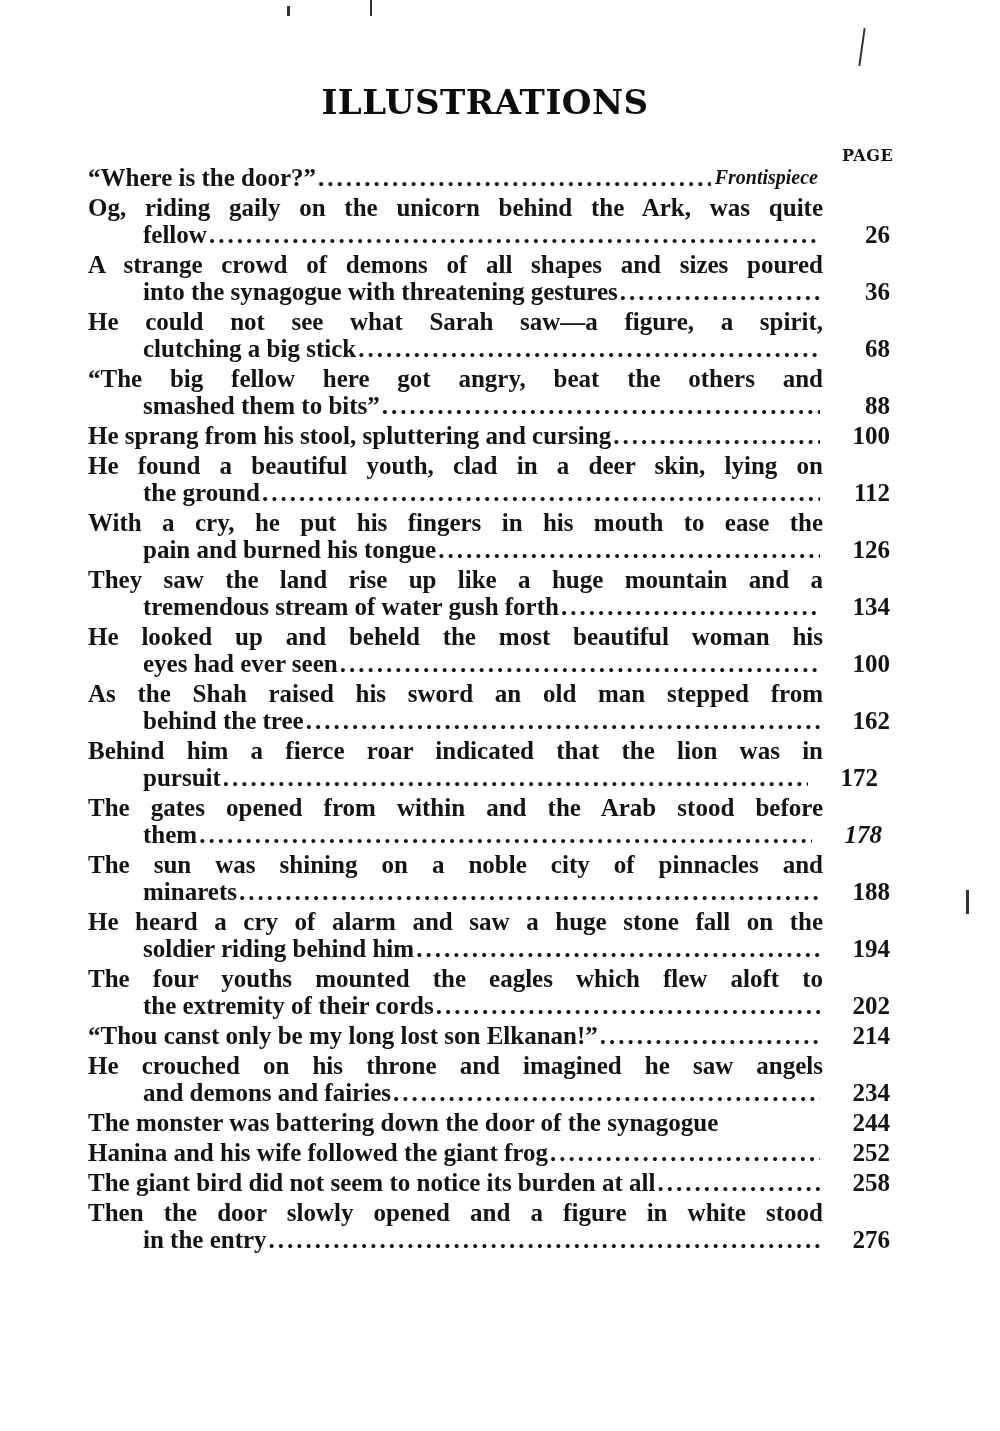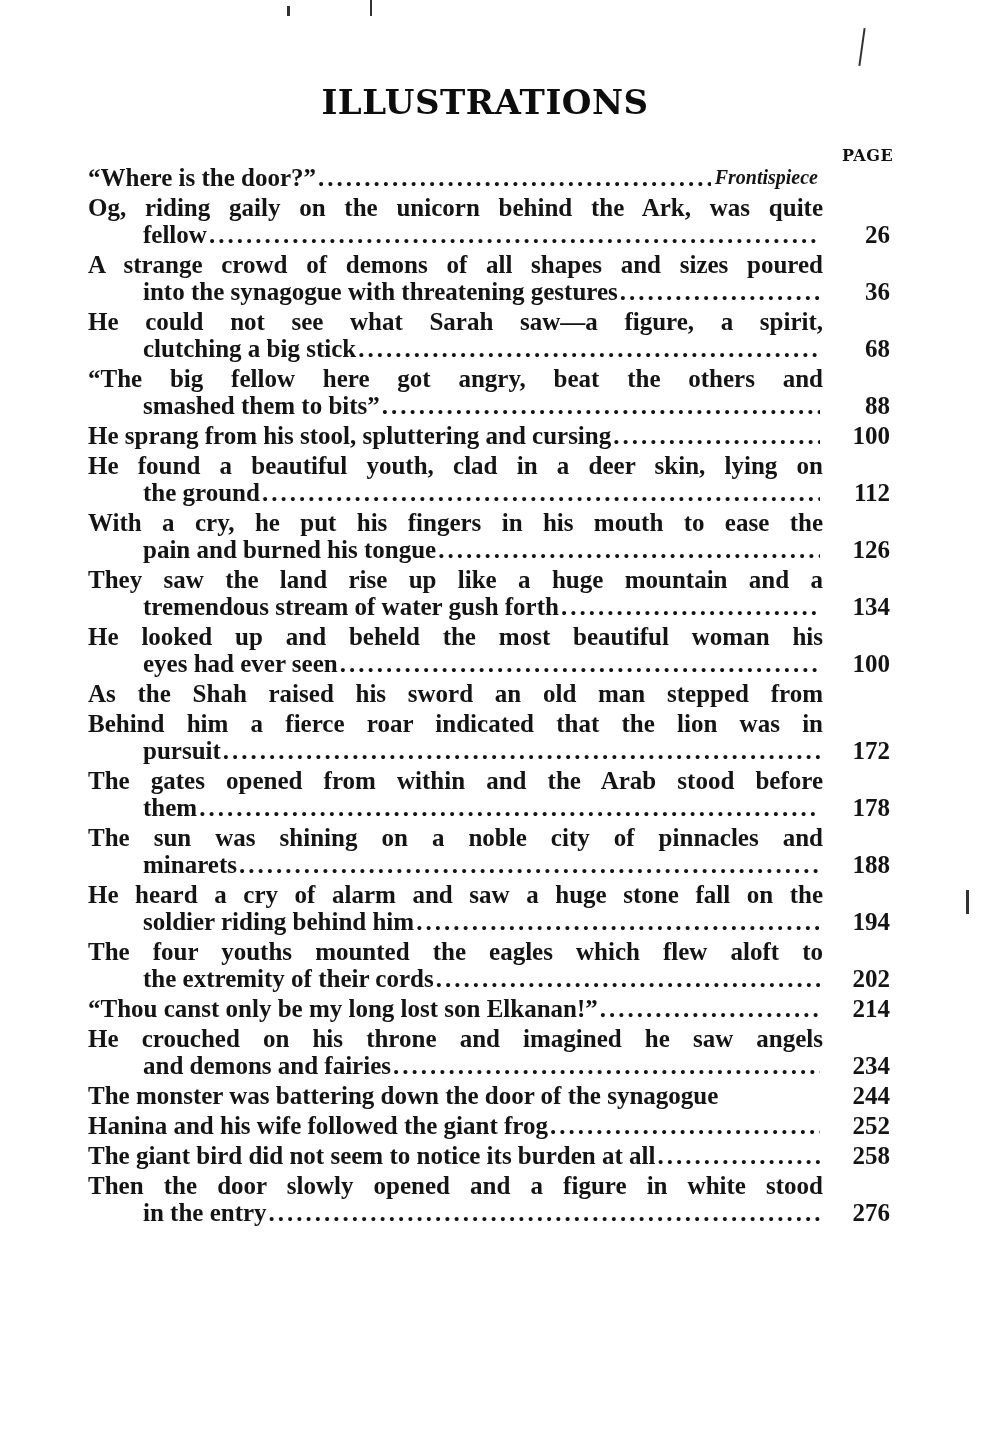--- a/index.html
+++ b/index.html
@@ -131,35 +131,40 @@
         <div class="entry">
           <div class="line first">He looked up and beheld the most beautiful woman his</div>
           <div class="line last">
             <span class="txt">eyes had ever seen</span>
             <span class="dots"></span>
             <span class="pg" style="margin-right: 0px;">100</span>
           </div>
         </div>
         <div class="entry">
           <div class="line first">As the Shah raised his sword an old man stepped from</div>
+          <div class="line last">
+            <span class="txt">behind the tree</span>
+            <span class="dots"></span>
+            <span class="pg" style="margin-right: 0px;">162</span>
+          </div>
         </div>
         <div class="entry">
           <div class="line first">Behind him a fierce roar indicated that the lion was in</div>
           <div class="line last">
             <span class="txt">pursuit</span>
             <span class="dots"></span>
-            <span class="pg" style="margin-right: 0px;">172</span>
+            <span class="pg" style="margin-right: 12px;">172</span>
           </div>
         </div>
         <div class="entry">
           <div class="line first">The gates opened from within and the Arab stood before</div>
           <div class="line last">
             <span class="txt">them</span>
             <span class="dots"></span>
-            <span class="pg" style="margin-right: 0px;">178</span>
+            <span class="pg" style="margin-right: 8px; font-style: italic;">178</span>
           </div>
         </div>
         <div class="entry">
           <div class="line first">The sun was shining on a noble city of pinnacles and</div>
           <div class="line last">
             <span class="txt">minarets</span>
             <span class="dots"></span>
             <span class="pg" style="margin-right: 0px;">188</span>
           </div>
         </div>

